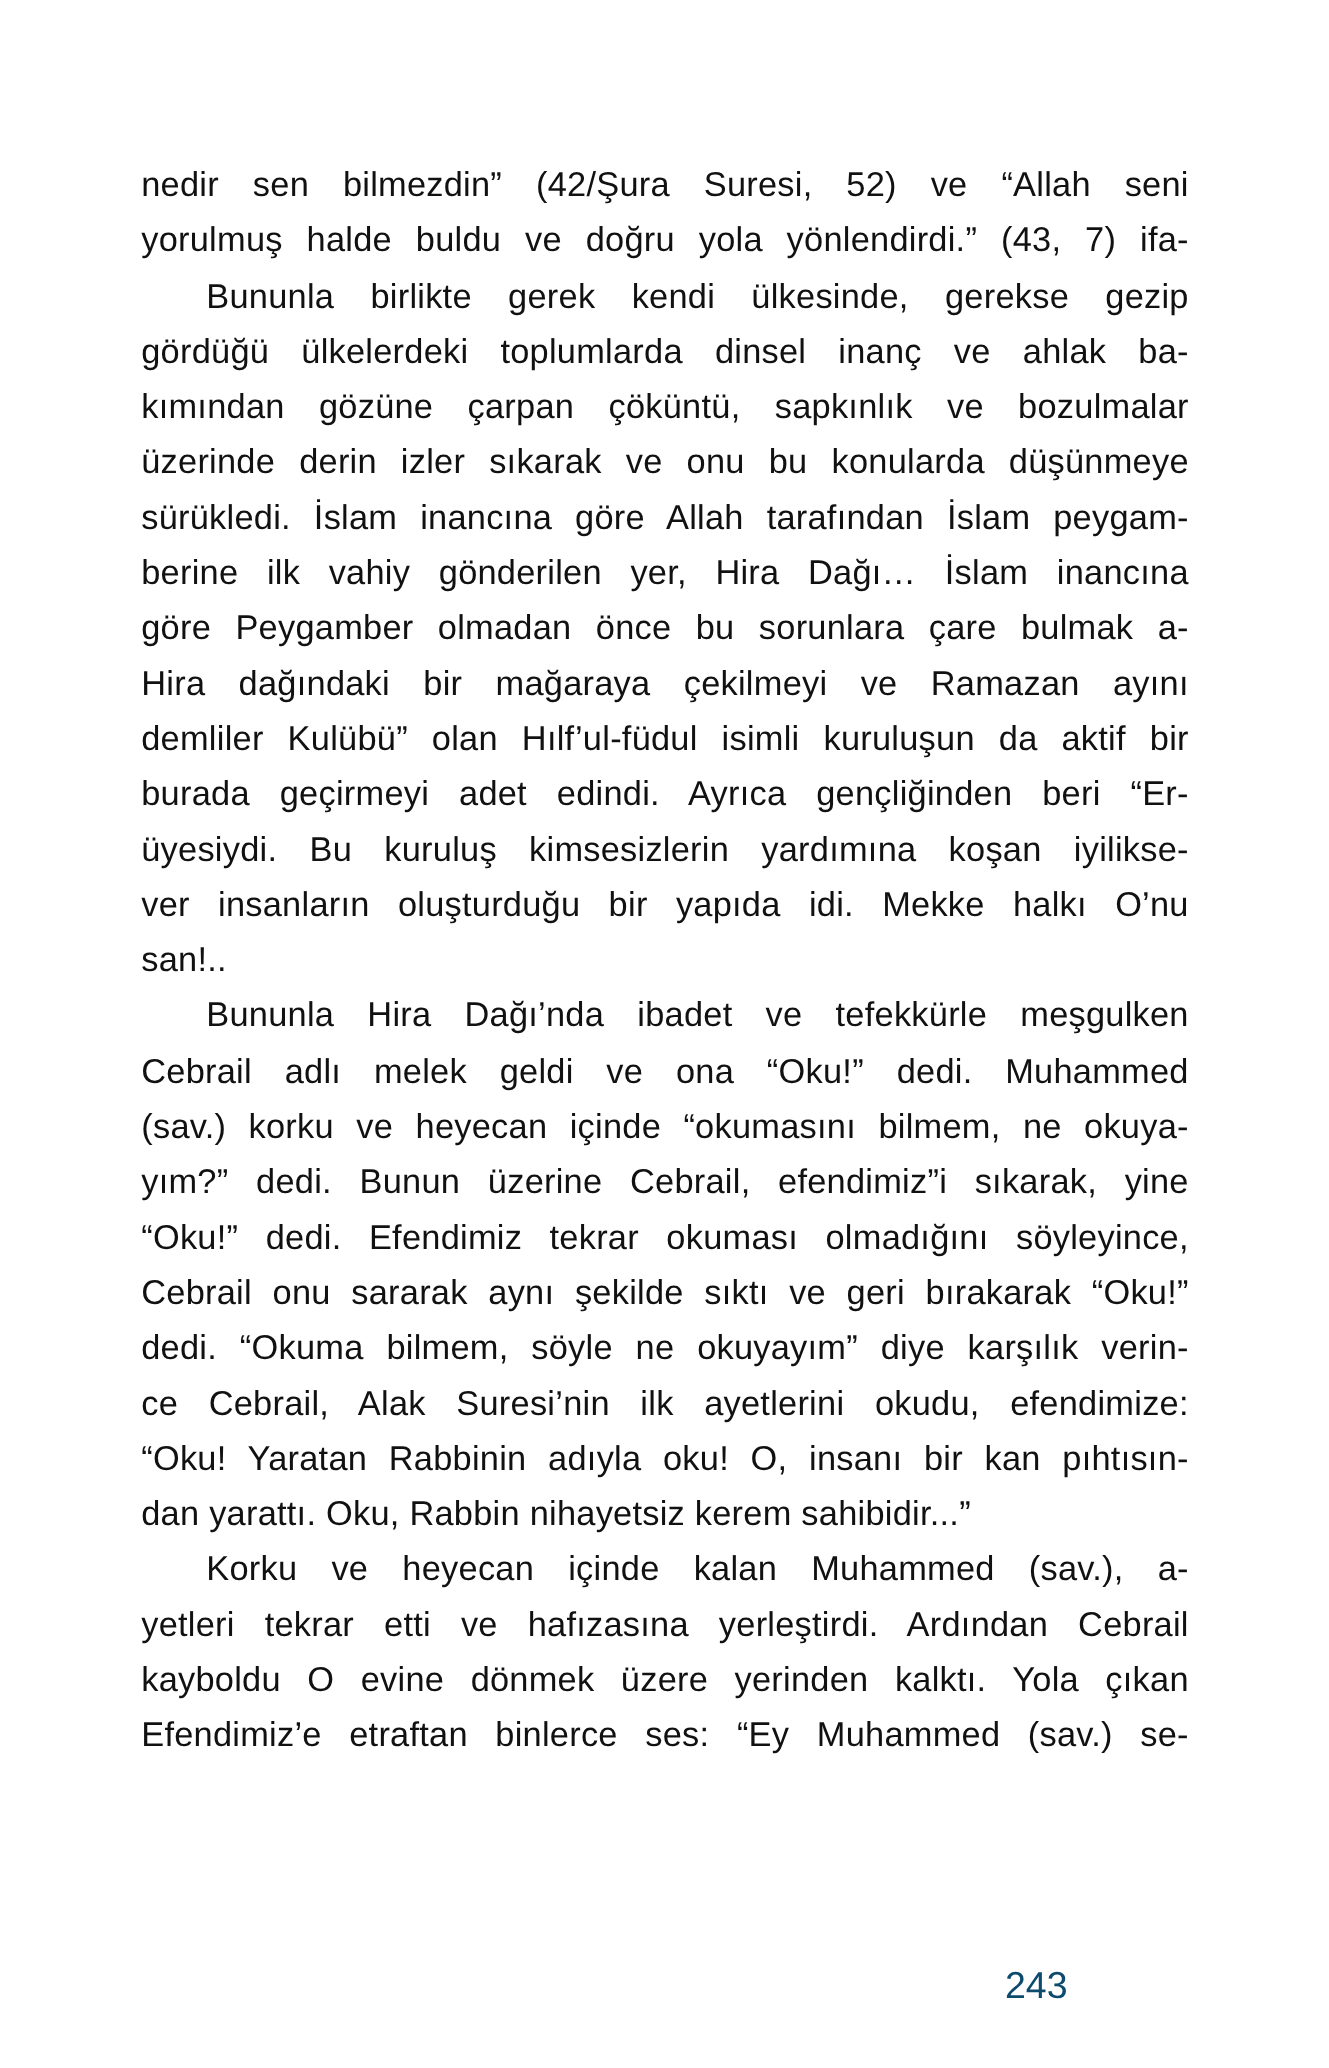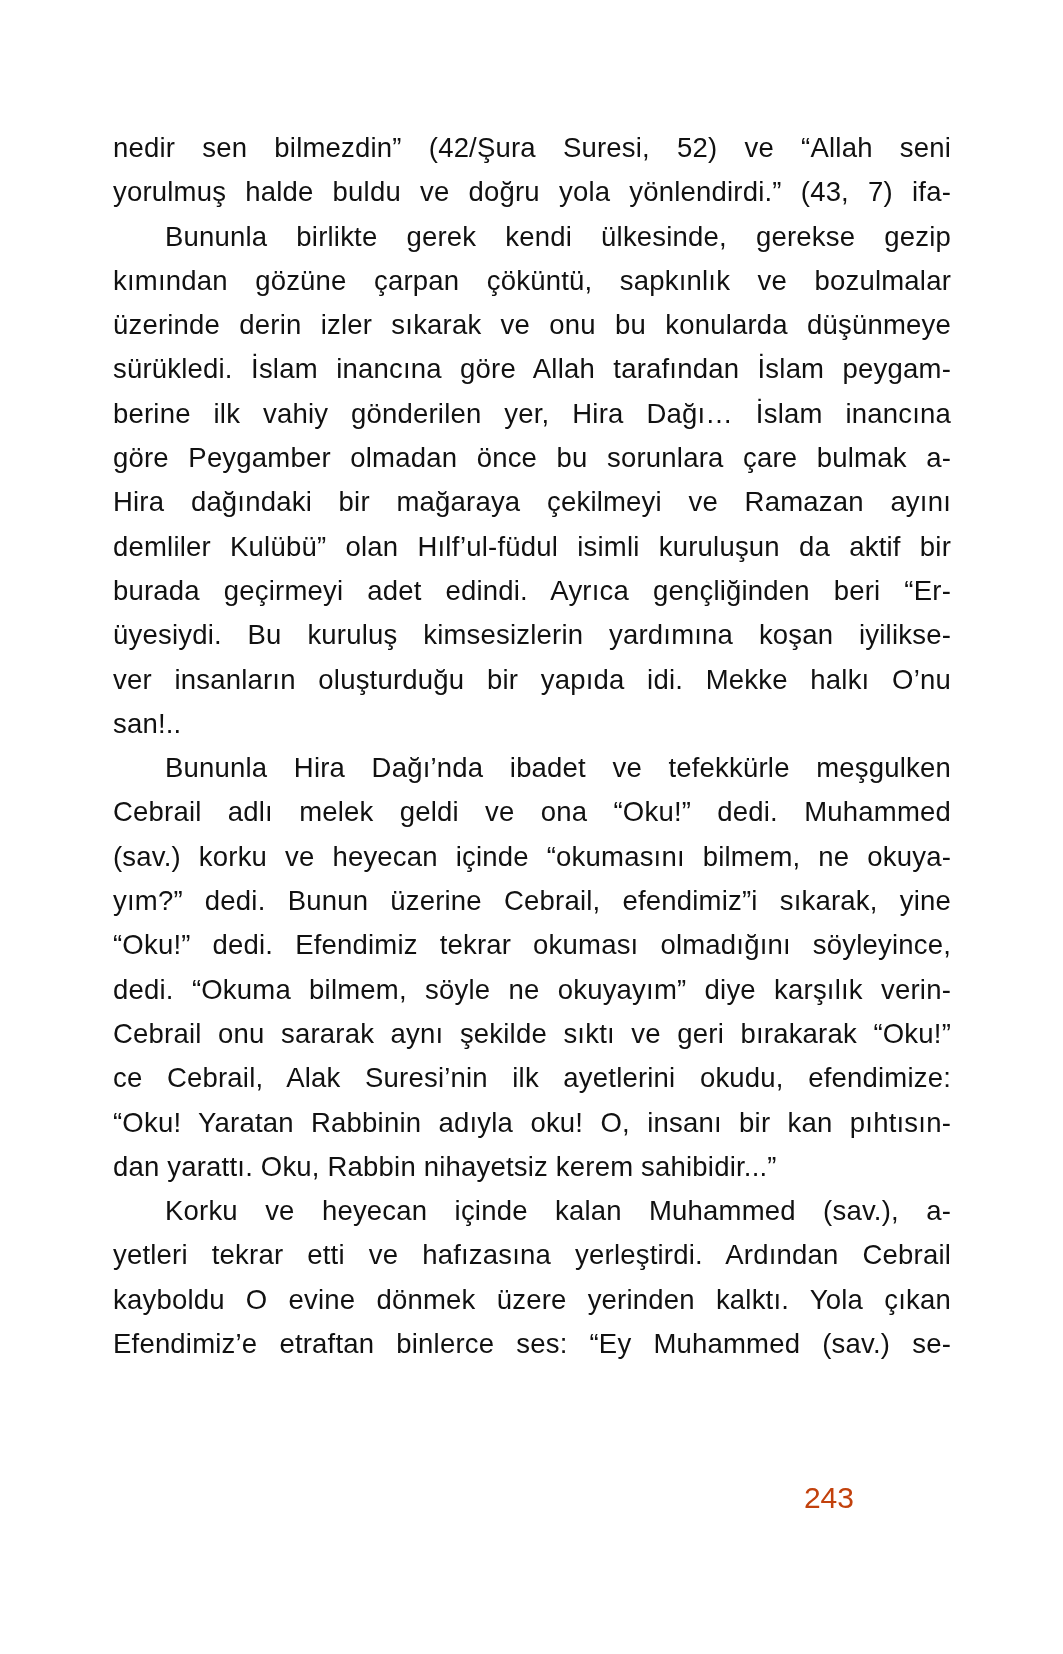--- a/index.html
+++ b/index.html
@@ -33,58 +33,59 @@
   }
   .line.just {
     text-align: justify;
     text-align-last: justify;
   }
   .line.indent {
     text-indent: 52px;
   }
   .page-number {
     position: absolute;
-    top: 1480px;
+    top: 1571px;
     right: 112px;
     font-size: 30px;
     line-height: 36px;
-    color: #c2410c;
+    color: #0c4a6e;
   }
 </style>
 </head>
 <body>
 
 <div class="page">
   <div class="textblock" id="textblock">
       <div class="para">
         <div class="line just">nedir sen bilmezdin” (42/Şura Suresi, 52) ve “Allah seni</div>
         <div class="line just">yorulmuş halde buldu ve doğru yola yönlendirdi.” (43, 7) ifa-</div>
       </div>
       <div class="para">
         <div class="line just indent">Bununla birlikte gerek kendi ülkesinde, gerekse gezip</div>
+        <div class="line just">gördüğü ülkelerdeki toplumlarda dinsel inanç ve ahlak ba-</div>
         <div class="line just">kımından gözüne çarpan çöküntü, sapkınlık ve bozulmalar</div>
         <div class="line just">üzerinde derin izler sıkarak ve onu bu konularda düşünmeye</div>
         <div class="line just">sürükledi. İslam inancına göre Allah tarafından İslam peygam-</div>
         <div class="line just">berine ilk vahiy gönderilen yer, Hira Dağı… İslam inancına</div>
         <div class="line just">göre Peygamber olmadan önce bu sorunlara çare bulmak a-</div>
         <div class="line just">Hira dağındaki bir mağaraya çekilmeyi ve Ramazan ayını</div>
         <div class="line just">demliler Kulübü” olan Hılf’ul-füdul isimli kuruluşun da aktif bir</div>
         <div class="line just">burada geçirmeyi adet edindi. Ayrıca gençliğinden beri “Er-</div>
         <div class="line just">üyesiydi. Bu kuruluş kimsesizlerin yardımına koşan iyilikse-</div>
         <div class="line just">ver insanların oluşturduğu bir yapıda idi. Mekke halkı O’nu</div>
         <div class="line">san!..</div>
       </div>
       <div class="para">
         <div class="line just indent">Bununla Hira Dağı’nda ibadet ve tefekkürle meşgulken</div>
         <div class="line just">Cebrail adlı melek geldi ve ona “Oku!” dedi. Muhammed</div>
         <div class="line just">(sav.) korku ve heyecan içinde “okumasını bilmem, ne okuya-</div>
         <div class="line just">yım?” dedi. Bunun üzerine Cebrail, efendimiz”i sıkarak, yine</div>
         <div class="line just">“Oku!” dedi. Efendimiz tekrar okuması olmadığını söyleyince,</div>
+        <div class="line just">Cebrail onu sararak aynı şekilde sıktı ve geri bırakarak “Oku!”</div>
         <div class="line just">dedi. “Okuma bilmem, söyle ne okuyayım” diye karşılık verin-</div>
-        <div class="line just">Cebrail onu sararak aynı şekilde sıktı ve geri bırakarak “Oku!”</div>
         <div class="line just">ce Cebrail, Alak Suresi’nin ilk ayetlerini okudu, efendimize:</div>
         <div class="line just">“Oku! Yaratan Rabbinin adıyla oku! O, insanı bir kan pıhtısın-</div>
         <div class="line">dan yarattı. Oku, Rabbin nihayetsiz kerem sahibidir...”</div>
       </div>
       <div class="para">
         <div class="line just indent">Korku ve heyecan içinde kalan Muhammed (sav.), a-</div>
         <div class="line just">yetleri tekrar etti ve hafızasına yerleştirdi. Ardından Cebrail</div>
         <div class="line just">kayboldu O evine dönmek üzere yerinden kalktı. Yola çıkan</div>
         <div class="line just">Efendimiz’e etraftan binlerce ses: “Ey Muhammed (sav.) se-</div>
       </div>

